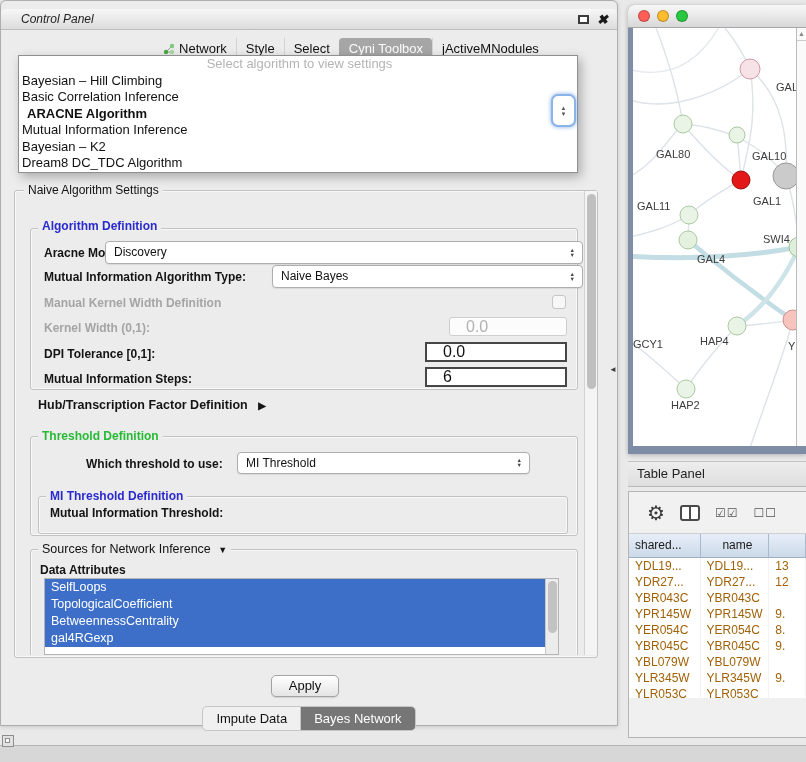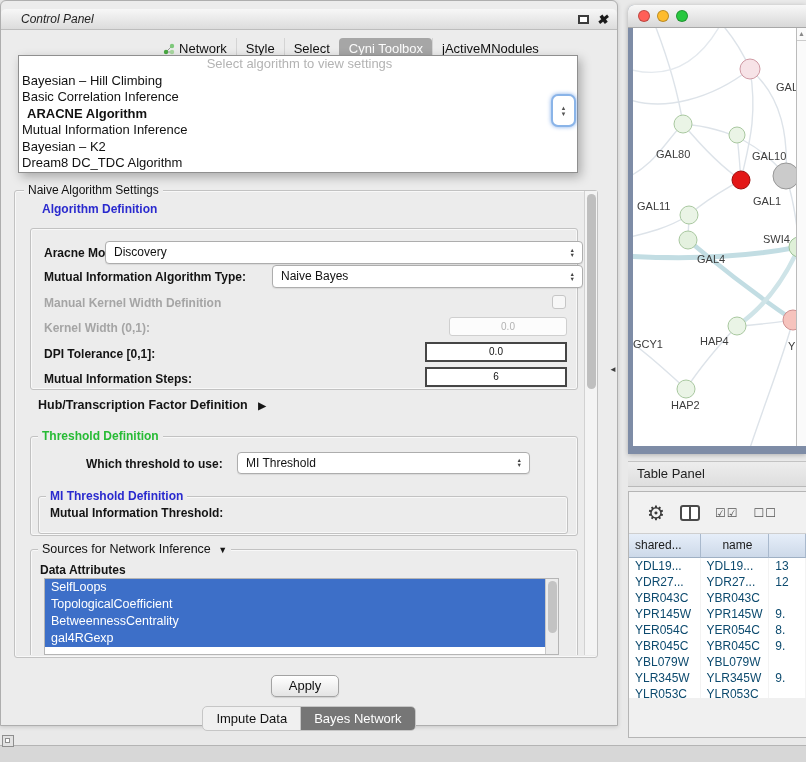--- a/index.html
+++ b/index.html
@@ -65,21 +65,21 @@
   .lbl.dis { color:#a5a5a5; }
 
   .combo {
     background:#fff; border:1px solid #adadad; border-radius:4px;
     font-size:12px; line-height:21px; padding-left:8px; color:#111;
     box-shadow:0 1px 1px rgba(0,0,0,.08);
   }
   .combo-arrows { position:absolute; right:7px; top:50%; transform:translateY(-50%); }
   .combo-arrows i { display:block; font-style:normal; font-size:5.5px; line-height:5px; color:#444; }
 
-  .field { background:#fff; font-size:10px; text-align:center; padding:0 3px; color:#111; }
+  .field { background:#fff; font-size:16px; text-align:left; padding:0 16px; color:#111; }
   .field.dark { border:2px solid #464646; line-height:16px; }
   .field.dis { border:1px solid #cfcfcf; color:#b2b2b2; background:#fcfcfc; border-radius:3px; line-height:17px; }
 
   .checkbox { border:1px solid #c6c6c6; background:#f7f7f7; border-radius:3px; }
 
   .tri { font-size:10px; color:#161616; }
 
   .attr-list { background:#fff; border:1px solid #b5b5b5; overflow:hidden; }
   .attr-row { height:17px; line-height:17px; color:#fff; font-size:12.5px; padding-left:6px; white-space:nowrap; }
   .list-sb { position:absolute; right:0; top:0; bottom:0; width:13px; background:#ececec; border-left:1px solid #c9c9c9; }
@@ -123,21 +123,21 @@
   .gear { font-size:20px; color:#3a3a3a; line-height:20px; }
   .boxes { font-size:12px; color:#555; letter-spacing:1px; }
   .thead { display:flex; }
   .th {
     background:linear-gradient(#e6eef9,#cdd9e9);
     border-right:1px solid #a9b9cd; border-bottom:1px solid #9fb0c4;
     font-size:12px; line-height:23px; padding-left:6px; color:#1a1a1a; overflow:hidden; white-space:nowrap;
   }
   .tbody { background:#fff; overflow:hidden; }
   .tr { display:flex; height:16px; }
-  .td { font-size:12px; line-height:16px; padding-left:6px; overflow:hidden; white-space:nowrap; color:#0c4a6e; border-right:1px solid #f3f3f3; }
+  .td { font-size:12px; line-height:16px; padding-left:6px; overflow:hidden; white-space:nowrap; color:#a16207; border-right:1px solid #f3f3f3; }
 
   .bottom-strip { background:#d7d7d7; border-top:1px solid #b4b4b4; }
   .grid-ico { border:1px solid #8e8e8e; background:#e2e2e2; }
   .grid-ico span { position:absolute; left:2px; top:2px; width:5px; height:5px; border:1px solid #8e8e8e; background:#fff; }
   .split-arrow { font-size:8px; color:#3e3e3e; }
 </style>
 </head>
 <body>
 
 <div class="abs win" style="left:0;top:8;width:618px;height:726px;"></div>
@@ -180,21 +180,21 @@
 <div class="abs gbox" style="left:14px;top:190px;width:584px;height:468px;"></div>
 <span class="abs gtitle" style="left:24px;top:183px;">Naive Algorithm Settings</span>
 
 <div class="abs vscroll" style="left:584px;top:191px;width:13px;height:464px;">
   <span class="thumb" style="top:3px;height:195px;"></span>
 </div>
 
 <div class="abs" style="left:15px;top:191px;width:568px;height:464px;overflow:hidden;">
 
   <div class="abs gbox" style="left:15px;top:37px;width:548px;height:162px;"></div>
-  <span class="abs gtitle blue" style="left:23px;top:11px;text-align:center;">Algorithm Definition</span>
+  <span class="abs gtitle blue" style="left:23px;top:28px;text-align:center;">Algorithm Definition</span>
 
   <span class="abs lbl" style="left:29px;top:54px;">Aracne Mode:</span>
   <div class="abs combo" style="left:90px;top:50px;width:478px;height:23px;">
     <span>Discovery</span>
     <span class="combo-arrows">
         <i>▲</i>
         <i>▼</i>
       </span>
   </div>
 

